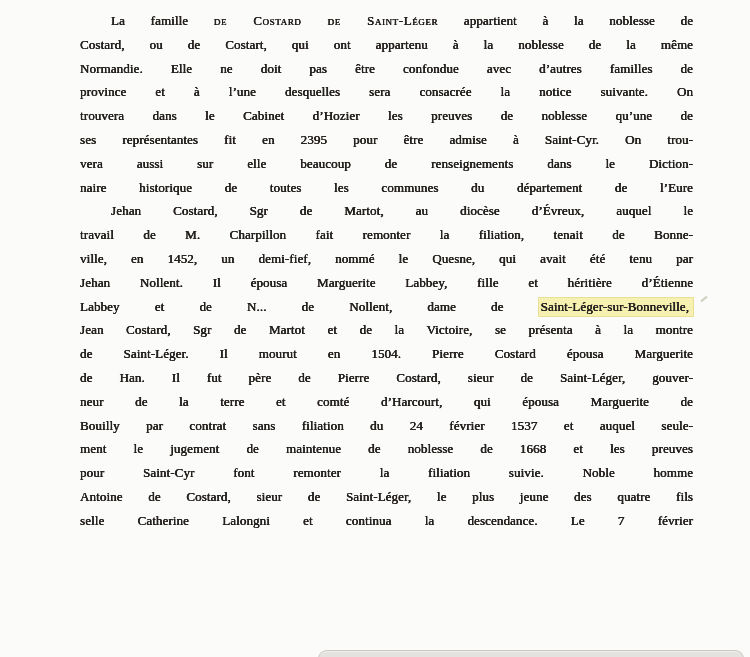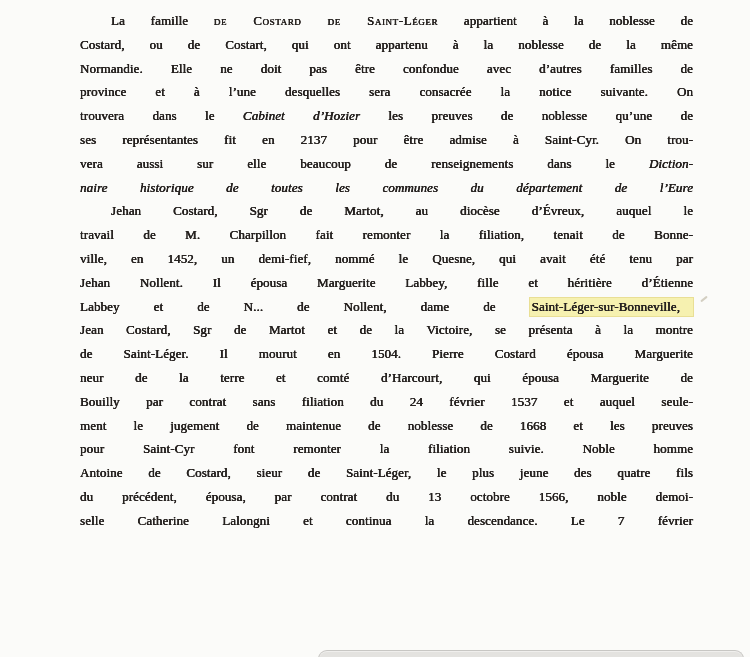--- a/index.html
+++ b/index.html
@@ -41,26 +41,25 @@
     text-align-last: left;
   }
   .line.indent {
     text-indent: 31px;
   }
   .seg-smallcaps {
     font-variant: small-caps;
     letter-spacing: 0.6px;
   }
   .seg-italic {
-    font-style: italic;
   }
   .seg-highlight {
     background: var(--hl-bg, #f6f1b0);
     box-shadow: 0 0 0 1px var(--hl-border, #e9df95);
-    padding: 1px 13px 2px 2px;
+    padding: 1px 4px 2px 2px;
   }
   .scan-artifact {
     position: absolute;
     left: 700px;
     top: 298px;
     width: 8px;
     height: 2px;
     background: #c9c4b4;
     transform: rotate(-38deg);
     border-radius: 1px;
@@ -82,33 +81,33 @@
 </head>
 <body>
 
 <div class="page">
   <div class="text-column">
       <div class="line indent"><span>La famille </span><span class="seg-smallcaps">de Costard de Saint-Léger</span><span> appartient à la noblesse de</span></div>
       <div class="line"><span>Costard, ou de Costart, qui ont appartenu à la noblesse de la même</span></div>
       <div class="line"><span>Normandie. Elle ne doit pas être confondue avec d’autres familles de</span></div>
       <div class="line"><span>province et à l’une desquelles sera consacrée la notice suivante. On</span></div>
       <div class="line"><span>trouvera dans le </span><span class="seg-italic">Cabinet d’Hozier</span><span> les preuves de noblesse qu’une de</span></div>
-      <div class="line"><span>ses représentantes fit en 2137 pour être admise à Saint-Cyr. On trou-</span></div>
+      <div class="line"><span>ses représentantes fit en 2395 pour être admise à Saint-Cyr. On trou-</span></div>
       <div class="line"><span>vera aussi sur elle beaucoup de renseignements dans le </span><span class="seg-italic">Diction-</span></div>
       <div class="line"><span class="seg-italic">naire historique de toutes les communes du département de l’Eure</span></div>
       <div class="line indent"><span>Jehan Costard, Sgr de Martot, au diocèse d’Évreux, auquel le</span></div>
       <div class="line"><span>travail de M. Charpillon fait remonter la filiation, tenait de Bonne-</span></div>
       <div class="line"><span>ville, en 1452, un demi-fief, nommé le Quesne, qui avait été tenu par</span></div>
       <div class="line"><span>Jehan Nollent. Il épousa Marguerite Labbey, fille et héritière d’Étienne</span></div>
       <div class="line"><span>Labbey et de N... de Nollent, dame de </span><span class="seg-highlight">Saint-Léger-sur-Bonneville,</span></div>
       <div class="line"><span>Jean Costard, Sgr de Martot et de la Victoire, se présenta à la montre</span></div>
       <div class="line"><span>de Saint-Léger. Il mourut en 1504. Pierre Costard épousa Marguerite</span></div>
+      <div class="line"><span>de Han. Il fut père de Pierre Costard, sieur de Saint-Léger, gouver-</span></div>
       <div class="line"><span>neur de la terre et comté d’Harcourt, qui épousa Marguerite de</span></div>
       <div class="line"><span>Bouilly par contrat sans filiation du 24 février 1537 et auquel seule-</span></div>
       <div class="line"><span>ment le jugement de maintenue de noblesse de 1668 et les preuves</span></div>
       <div class="line"><span>pour Saint-Cyr font remonter la filiation suivie. Noble homme</span></div>
       <div class="line"><span>Antoine de Costard, sieur de Saint-Léger, le plus jeune des quatre fils</span></div>
-      <div class="line"><span>du précédent, épousa, par contrat du 13 octobre 1566, noble demoi-</span></div>
       <div class="line"><span>selle Catherine Lalongni et continua la descendance. Le 7 février</span></div>
     </div>
   <span class="scan-artifact"></span>
   <div class="bottom-bar"></div>
 </div>
 
 </body></html>

